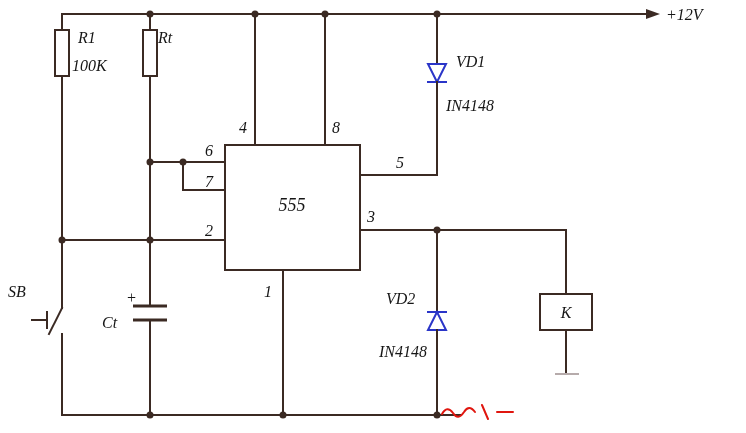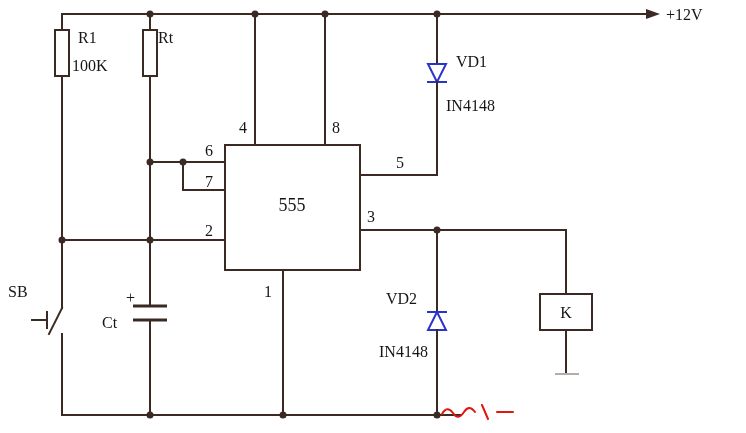--- a/index.html
+++ b/index.html
@@ -10,20 +10,21 @@
     --faint:#b6abab;
     --bg:#ffffff;
   }
   html,body{margin:0;padding:0;background:#fff;}
   .stage{
     position:relative;
     width:746px;height:433px;
     background:var(--bg);
     overflow:hidden;
     font-family:"Liberation Serif","DejaVu Serif",serif;
+    font-style:italic;
   }
   svg{display:block;}
   .wire{stroke:var(--wire);stroke-width:2;fill:none;stroke-linecap:square;}
   .comp{stroke:var(--wire);stroke-width:2;fill:#ffffff;}
   .dot{fill:var(--wire);stroke:none;}
   .arrow{fill:var(--wire);stroke:none;}
   .dwire{stroke:var(--diode);stroke-width:2;fill:none;stroke-linecap:square;}
   .dbody{stroke:var(--diode);stroke-width:2;fill:#ffffff;}
   .plate{stroke:var(--wire);stroke-width:3;fill:none;}
   .scribble{stroke:var(--red);stroke-width:2;fill:none;stroke-linecap:round;}

